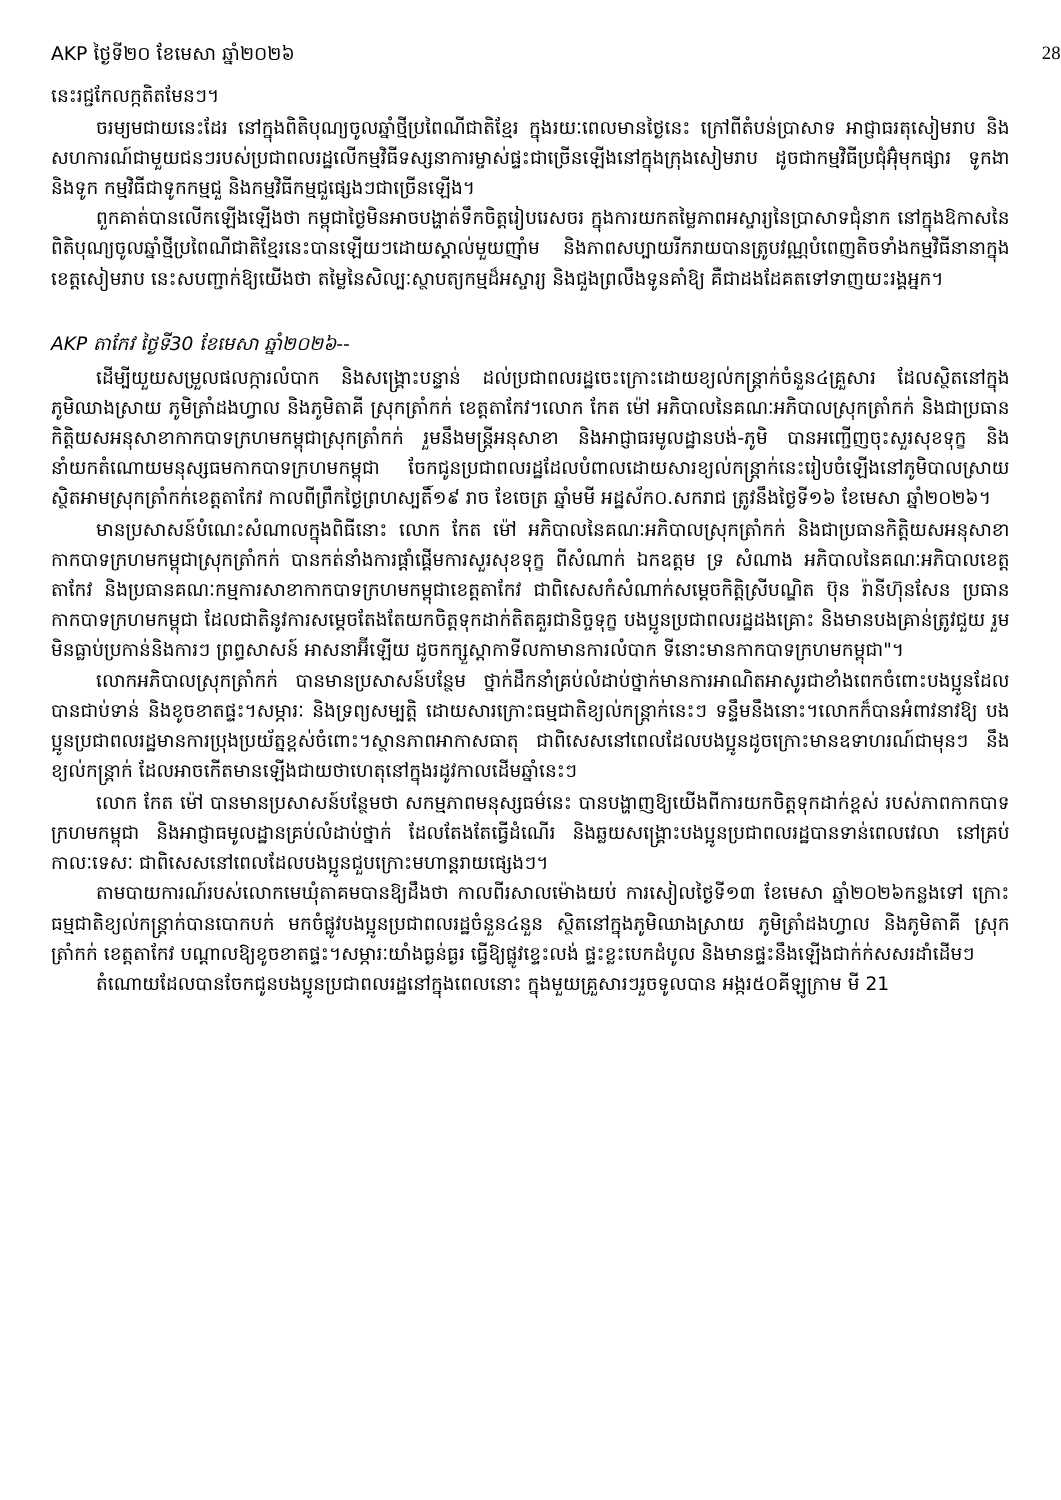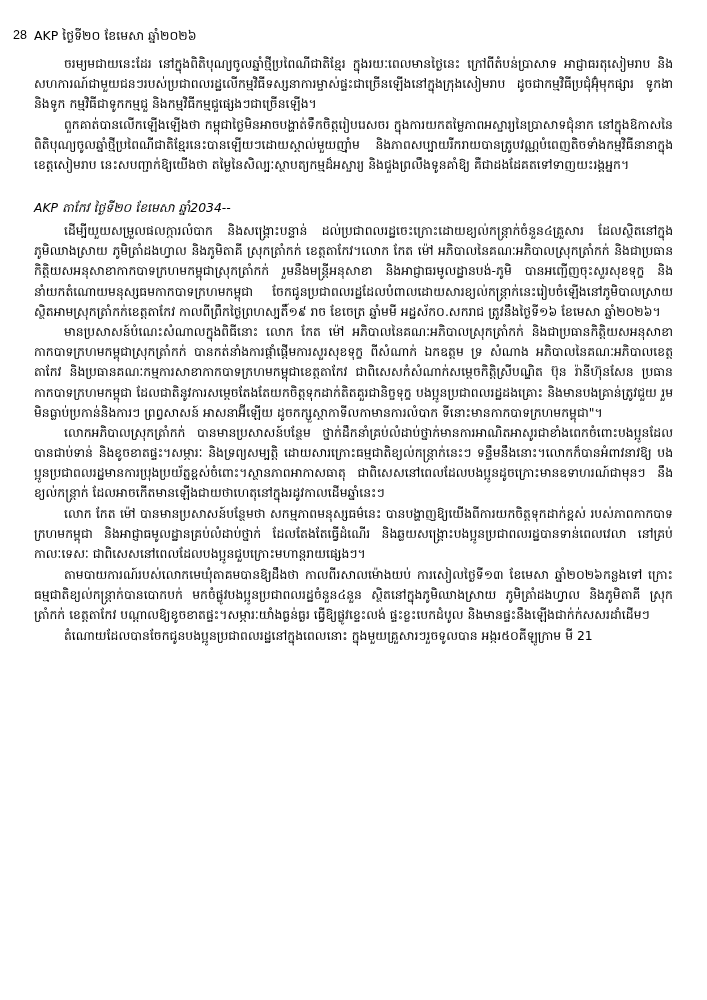--- a/index.html
+++ b/index.html
@@ -29,23 +29,23 @@
     margin-bottom: 10px;
     height: 16px;
   }
   .header-left {
     white-space: nowrap;
   }
   .header-page {
     position: absolute;
     left: 13px;
     right: 0;
-    text-align: left;
+    text-align: right;
     font-size: 12.5px;
-    font-family: Liberation Sans, sans-serif;
+    font-family: Liberation Serif, serif;
   }
   .body-text {
     font-size: 12.4px;
     line-height: 1.62;
     text-align: justify;
   }
   p.para {
     margin: 0 0 0.5px 0;
     text-indent: 30px;
     text-align: justify;
@@ -74,29 +74,30 @@
 
 <div class="page">
 
   <div class="header">
     <div class="header-left">AKP ថ្ងៃទី២០ ខែមេសា ឆ្នាំ២០២៦</div>
     <div class="header-page">28</div>
   </div>
 
   <div class="body-text">
 
+    <p class="noindent">នេះរជ្ជកែលក្កតិតមែនៗ។</p>
 
     <p class="para">ចរម្យមជាយនេះដែរ  នៅក្នុងពិតិបុណ្យចូលឆ្នាំថ្មីប្រពៃណីជាតិខ្មែរ  ក្នុងរយៈពេលមានថ្ងៃនេះ  ក្រៅពីតំបន់ប្រាសាទ  អាជ្ញាធរតុសៀមរាប  និងសហការណ៍ជាមួយជនៗរបស់ប្រជាពលរដ្ឋលើកម្មវិធីទស្សនាការម្ចាស់ផ្ទះជាច្រើនឡើងនៅក្នុងក្រុងសៀមរាប  ដូចជាកម្មវិធីប្រជុំអ៊ុំមុកផ្សារ  ទូកងា  និងទូក  កម្មវិធីជាទូកកម្មជួ  និងកម្មវិធីកម្មជួផ្សេងៗជាច្រើនឡើង។</p>
     <p class="para">ពួកគាត់បានលើកឡើងឡើងថា  កម្ពុជាថ្ងៃមិនអាចបង្ហាត់ទឹកចិត្តរៀបរេសចរ  ក្នុងការយកតម្លៃភាពអស្ចារ្យនៃប្រាសាទជុំនាក  នៅក្នុងឱកាសនៃពិតិបុណ្យចូលឆ្នាំថ្មីប្រពៃណីជាតិខ្មែរនេះបានឡើយៗដោយស្គាល់មួយញ៉ាំម  និងភាពសប្បាយរីករាយបានត្រូបវណ្ណបំពេញតិចទាំងកម្មវិធីនានាក្នុងខេត្តសៀមរាប  នេះសបញ្ជាក់ឱ្យយើងថា  តម្លៃនៃសិល្បៈស្ថាបត្យកម្មដ៏អស្ចារ្យ  និងជួងព្រលឹងទូនគាំឱ្យ  គឺជាដងដែគតទៅទាញយះរង្គអ្នក។</p>
 
     <div class="headline">
       <br>
     </div>
 
-    <p class="dateline">AKP តាកែវ ថ្ងៃទី២០ ខែមេសា ឆ្នាំ2034--</p>
+    <p class="dateline">AKP តាកែវ ថ្ងៃទី30 ខែមេសា ឆ្នាំ២០២៦--</p>
 
     <p class="para">ដើម្បីយួយសម្រួលផលក្ការលំបាក  និងសង្រ្គោះបន្ទាន់  ដល់ប្រជាពលរដ្ឋចេះក្រោះដោយខ្យល់កន្ត្រាក់ចំនួន៤គ្រួសារ  ដែលស្ថិតនៅក្នុងភូមិឈាងស្រាយ  ភូមិត្រាំដងហ្វាល  និងភូមិតាគី  ស្រុកត្រាំកក់  ខេត្តតាកែវ។លោក  កែត  ម៉ៅ  អភិបាលនៃគណៈអភិបាលស្រុកត្រាំកក់  និងជាប្រធានកិត្តិយសអនុសាខាកាកបាទក្រហមកម្ពុជាស្រុកត្រាំកក់  រួមនឹងមន្រ្តីអនុសាខា  និងអាជ្ញាធរមូលដ្ឋានបង់-ភូមិ  បានអញ្ជើញចុះសួរសុខទុក្ខ  និងនាំយកតំណោយមនុស្សធមកាកបាទក្រហមកម្ពុជា  ចែកជូនប្រជាពលរដ្ឋដែលបំពាលដោយសារខ្យល់កន្ត្រាក់នេះរៀបចំឡើងនៅភូមិបាលស្រាយស្ថិតអាមស្រុកត្រាំកក់ខេត្តតាកែវ  កាលពីព្រឹកថ្ងៃព្រហស្បតិ៍១៩  រាច  ខែចេត្រ  ឆ្នាំមមី  អដ្ឋស័ក០.សករាជ ត្រូវនឹងថ្ងៃទី១៦ ខែមេសា ឆ្នាំ២០២៦។</p>
     <p class="para">មានប្រសាសន៍បំណេះសំណាលក្នុងពិធីនោះ  លោក  កែត  ម៉ៅ  អភិបាលនៃគណៈអភិបាលស្រុកត្រាំកក់  និងជាប្រធានកិត្តិយសអនុសាខាកាកបាទក្រហមកម្ពុជាស្រុកត្រាំកក់  បានកត់នាំងការផ្តាំផ្តើមការសួរសុខទុក្ខ  ពីសំណាក់  ឯកឧត្តម  ទ្រ  សំណាង  អភិបាលនៃគណៈអភិបាលខេត្តតាកែវ  និងប្រធានគណៈកម្មការសាខាកាកបាទក្រហមកម្ពុជាខេត្តតាកែវ  ជាពិសេសកំសំណាក់សម្តេចកិត្តិស្រីបណ្ឌិត  ប៊ុន  រ៉ានីហ៊ុនសែន  ប្រធានកាកបាទក្រហមកម្ពុជា  ដែលជាតិនូវការសម្តេចតែងតែយកចិត្តទុកដាក់តិតគួរជានិច្ចទុក្ខ  បងប្អូនប្រជាពលរដ្ឋដងគ្រោះ  និងមានបងគ្រាន់ត្រូវជួយ  រួមមិនធ្លាប់ប្រកាន់និងការៗ  ព្រព្ធសាសន៍  អាសនាអ៊ីឡើយ  ដូចកក្សួស្តាកាទីលកាមានការលំបាក  ទីនោះមានកាកបាទក្រហមកម្ពុជា"។</p>
     <p class="para">លោកអភិបាលស្រុកត្រាំកក់  បានមានប្រសាសន៍បន្ថែម  ថ្នាក់ដឹកនាំគ្រប់លំដាប់ថ្នាក់មានការអាណិតអាសូរជាខាំងពេកចំពោះបងប្អូនដែលបានជាប់ទាន់  និងខូចខាតផ្ទះ។សម្ភារៈ  និងទ្រព្យសម្បត្តិ  ដោយសារក្រោះធម្មជាតិខ្យល់កន្ត្រាក់នេះៗ  ទន្ទឹមនឹងនោះ។លោកក៏បានអំពាវនាវឱ្យ  បងប្អូនប្រជាពលរដ្ឋមានការប្រុងប្រយ័ត្នខ្ពស់ចំពោះ។ស្ថានភាពអាកាសធាតុ  ជាពិសេសនៅពេលដែលបងប្អូនដូចក្រោះមានឧទាហរណ៍ជាមុនៗ  នឹងខ្យល់កន្ត្រាក់  ដែលអាចកើតមានឡើងជាយថាហេតុនៅក្នុងរដូវកាលដើមឆ្នាំនេះៗ</p>
     <p class="para">លោក  កែត  ម៉ៅ  បានមានប្រសាសន៍បន្ថែមថា  សកម្មភាពមនុស្សធម៌នេះ  បានបង្ហាញឱ្យយើងពីការយកចិត្តទុកដាក់ខ្ពស់  របស់ភាពកាកបាទក្រហមកម្ពុជា  និងអាជ្ញាធមូលដ្ឋានគ្រប់លំដាប់ថ្នាក់  ដែលតែងតែធ្វើដំណើរ  និងឆ្លយសង្រ្គោះបងប្អូនប្រជាពលរដ្ឋបានទាន់ពេលវេលា  នៅគ្រប់កាលៈទេសៈ  ជាពិសេសនៅពេលដែលបងប្អូនជួបក្រោះមហាន្តរាយផ្សេងៗ។</p>
     <p class="para">តាមបាយការណ៍របស់លោកមេឃុំតាគមបានឱ្យដឹងថា  កាលពីរសាលម៉ោងយប់  ការសៀលថ្ងៃទី១៣  ខែមេសា  ឆ្នាំ២០២៦កន្លងទៅ  ក្រោះធម្មជាតិខ្យល់កន្ត្រាក់បានបោកបក់  មកចំផ្លូវបងប្អូនប្រជាពលរដ្ឋចំនួន៤នួន  ស្ថិតនៅក្នុងភូមិឈាងស្រាយ  ភូមិត្រាំដងហ្វាល  និងភូមិតាគី  ស្រុកត្រាំកក់  ខេត្តតាកែវ  បណ្តាលឱ្យខូចខាតផ្ទះ។សម្ភារៈយាំងធ្ងន់ធ្ងរ  ធ្វើឱ្យផ្លូវខ្ទេះលង់  ផ្ទះខ្លះបេកដំបូល  និងមានផ្ទះនឹងឡើងជាក់ក់សសរដាំដើមៗ</p>
     <p class="para">តំណោយដែលបានចែកជូនបងប្អូនប្រជាពលរដ្ឋនៅក្នុងពេលនោះ  ក្នុងមួយគ្រួសារៗរួចទូលបាន  អង្ករ៥០គីឡូក្រាម  មី  21</p>
 
   </div>
 </div>

